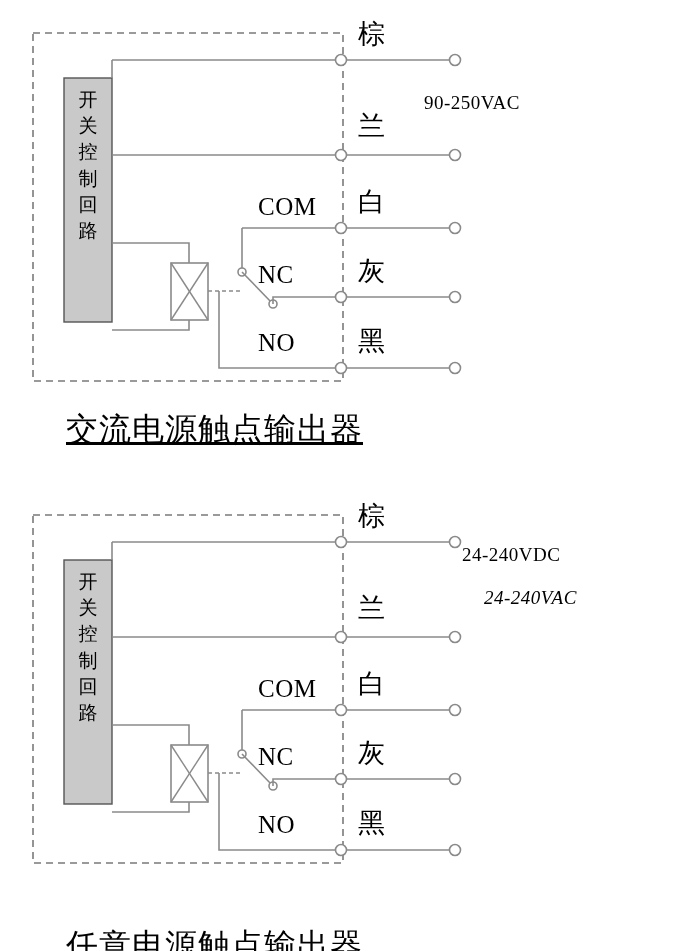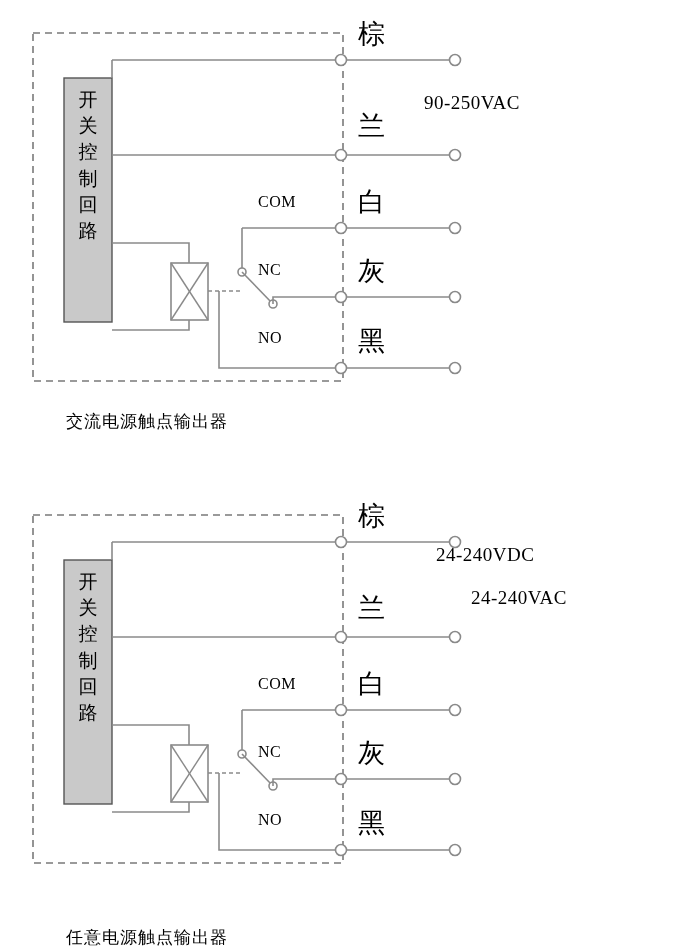--- a/index.html
+++ b/index.html
@@ -32,35 +32,36 @@
     white-space: nowrap;
     line-height: 1;
   }
   .cn {
     font-family: "DejaVu Sans", sans-serif;
     font-size: 27px;
     color: #000;
   }
   .cn-caption {
     font-family: "DejaVu Sans", sans-serif;
-    font-size: 17px;
+    font-size: 32px;
     letter-spacing: 1px;
+    text-decoration: underline;
   }
   .box-text {
     position: absolute;
     font-family: "DejaVu Sans", sans-serif;
     font-size: 19px;
     line-height: 1.38;
     text-align: center;
     width: 36px;
     color: #000;
   }
   .term {
     font-family: "Liberation Serif", serif;
-    font-size: 16px;
+    font-size: 25px;
     letter-spacing: 0.5px;
   }
   .volt {
     font-family: "Liberation Serif", serif;
     font-size: 19px;
     letter-spacing: 0.5px;
   }
 </style>
 </head>
 <body>
@@ -192,18 +193,18 @@
   <div class="label cn" style="left:358px; top:502px;">棕</div>
   <div class="label cn" style="left:358px; top:594px;">兰</div>
   <div class="label cn" style="left:358px; top:670px;">白</div>
   <div class="label cn" style="left:358px; top:739px;">灰</div>
   <div class="label cn" style="left:358px; top:809px;">黑</div>
 
   <div class="label term" style="left:258px; top:676px;">COM</div>
   <div class="label term" style="left:258px; top:744px;">NC</div>
   <div class="label term" style="left:258px; top:812px;">NO</div>
 
-  <div class="label volt" style="left:436px; top:545px;">24-240VDC</div>
-  <div class="label volt" style="left:471px; top:588px;">24-240VAC</div>
+  <div class="label volt" style="left:462px; top:545px;">24-240VDC</div>
+  <div class="label volt" style="left:484px; top:588px;font-style:italic;">24-240VAC</div>
 
   <div class="label cn-caption" style="left:66px; top:895px;margin-top:34px;">任意电源触点输出器</div>
 
 </div>
 
 </body></html>

